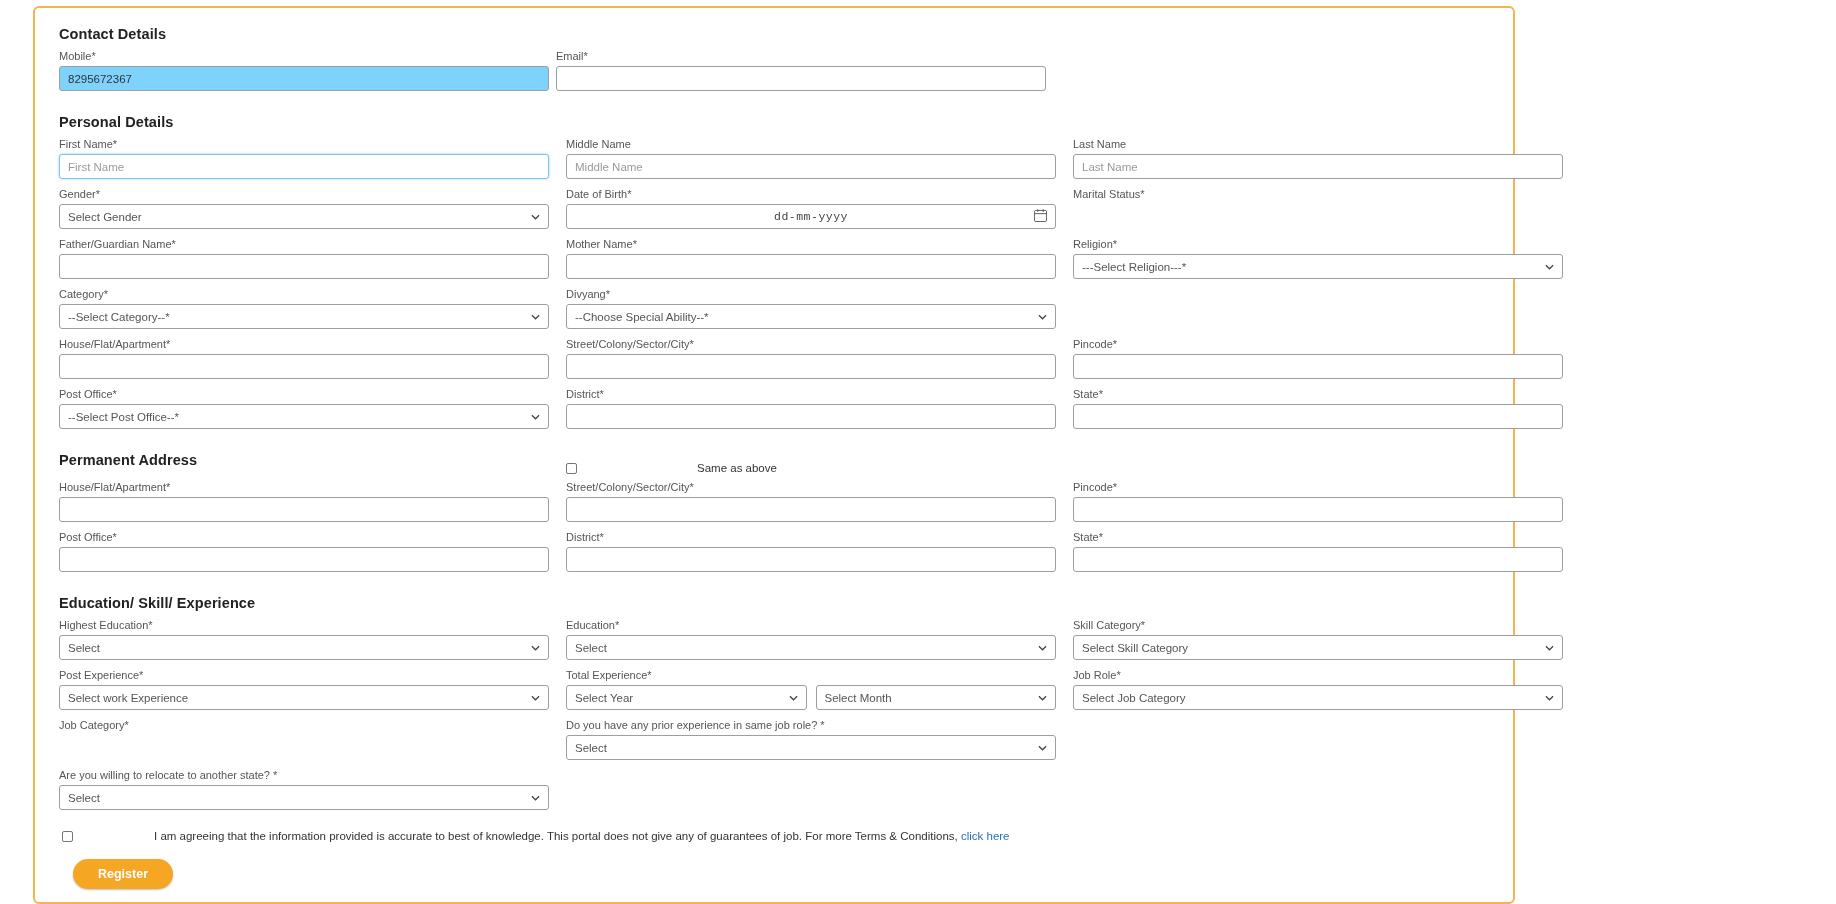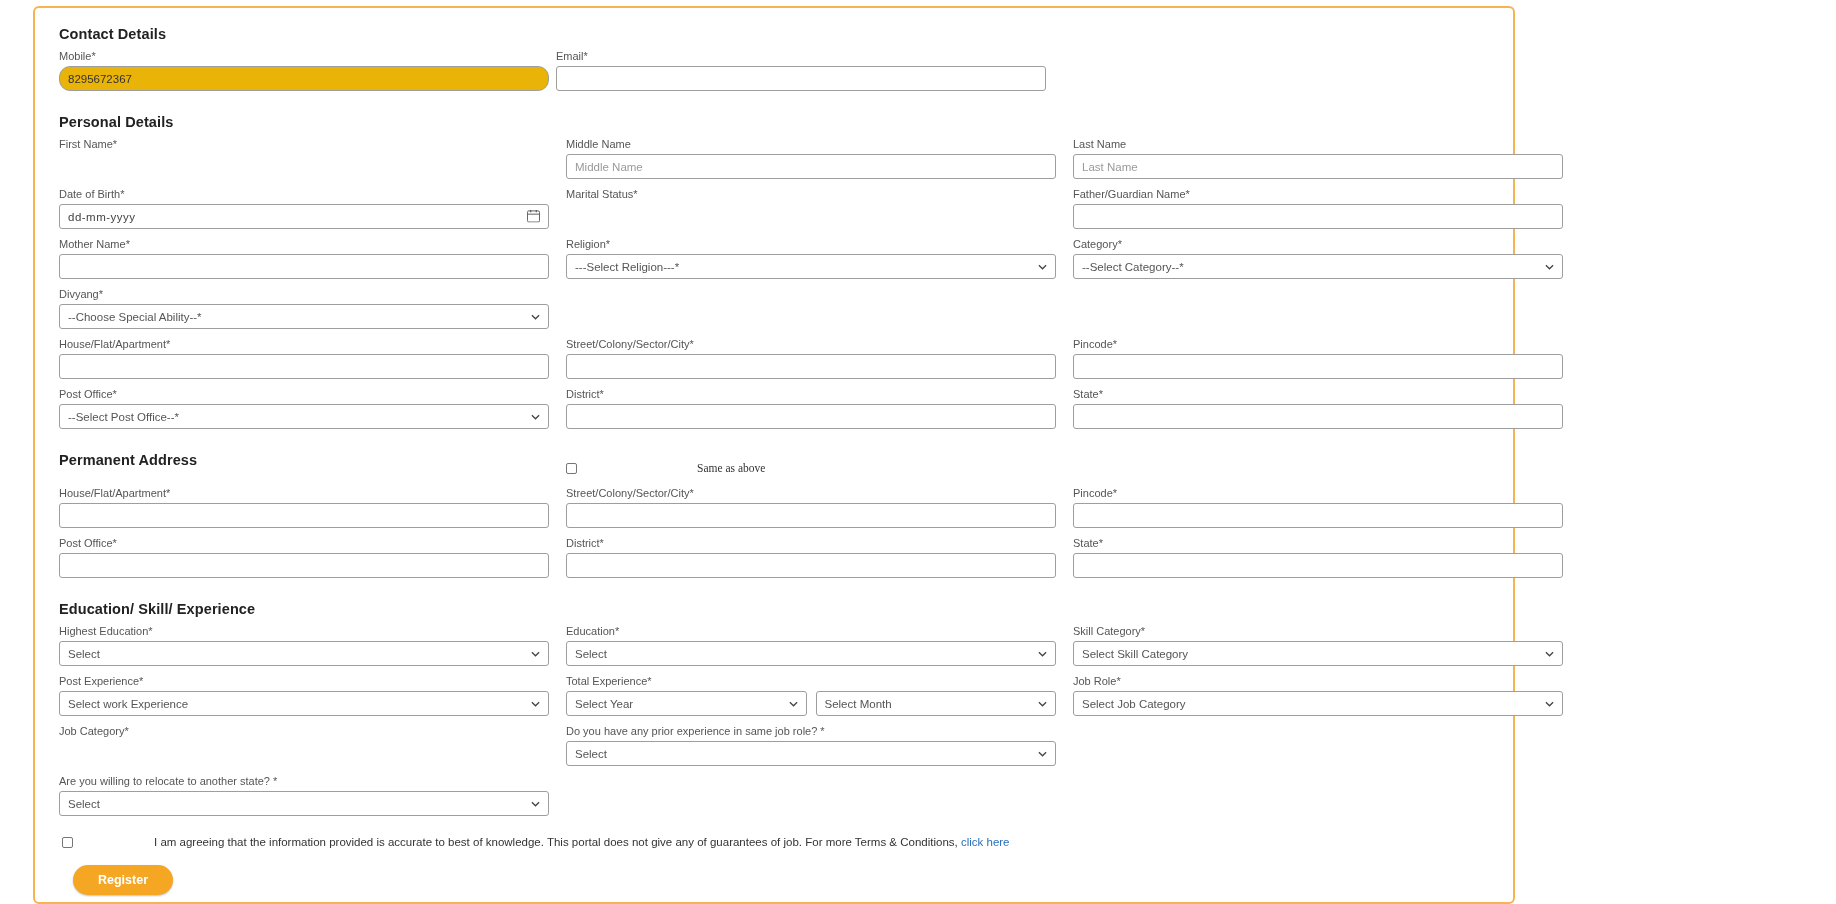--- a/index.html
+++ b/index.html
@@ -62,23 +62,22 @@
     border-radius: 3px;
     background: #ffffff;
     font-size: 11.5px;
     color: #333333;
     padding: 0 8px;
     font-family: "Liberation Sans", sans-serif;
     display: flex;
     align-items: center;
   }
   .ctl.readonly {
-    background: #eab308;
+    background: #7dd3fc;
     color: #333333;
-    border-radius: 11px;
   }
   .ctl.focused {
     border: 1px solid #7fc4e8;
     box-shadow: 0 0 3px rgba(90,180,230,0.6);
   }
   .ctl.placeholder { color: #9a9a9a; }
   .select {
     position: relative;
     padding-right: 24px;
     color: #555555;
@@ -89,23 +88,24 @@
     right: 8px;
     top: 50%;
     transform: translateY(-50%);
     width: 9px;
     height: 9px;
     pointer-events: none;
   }
   .select .caret svg { display: block; }
   .date-ctl {
     position: relative;
-    justify-content: flex-start;
+    justify-content: center;
     color: #444444;
     letter-spacing: 0.5px;
+    font-family: Liberation Mono, monospace;
   }
   .date-ctl .cal {
     position: absolute;
     right: 8px;
     top: 50%;
     transform: translateY(-50%);
   }
   .row-inline {
     display: flex;
     column-gap: 9px;
@@ -125,22 +125,21 @@
     border-radius: 2px;
     display: inline-block;
     cursor: pointer;
   }
   .same-as-above-wrap {
     display: grid;
     grid-template-columns: 490px 490px;
     column-gap: 17px;
     align-items: center;
     margin-top: -17px;
-    margin-bottom: 8px;
-    font-family: Liberation Serif, serif;
+    margin-bottom: 2px;
   }
   .same-label {
     font-size: 11.5px;
     color: #333333;
     margin-left: 120px;
   }
 
   .terms-row {
     display: flex;
     align-items: flex-start;
@@ -191,30 +190,42 @@
         <div class="field-label">Email*</div>
         <div class="ctl"></div>
       </div>
     </div>
 
     
     <div class="section-title spaced">Personal Details</div>
     <div class="grid3">
       <div class="field">
         <div class="field-label">First Name*</div>
+        <div class="ctl focused placeholder">First Name</div>
       </div>
       <div class="field">
         <div class="field-label">Middle Name</div>
         <div class="ctl placeholder">Middle Name</div>
       </div>
       <div class="field">
         <div class="field-label">Last Name</div>
         <div class="ctl placeholder">Last Name</div>
       </div>
 
+      <div class="field">
+        <div class="field-label">Gender*</div>
+        <div class="ctl select">
+          <span>Select Gender</span>
+          <span class="caret">
+            <svg width="9" height="9" viewBox="0 0 10 10">
+                <path d="M1 3 L5 7 L9 3" fill="none" stroke="#444" stroke-width="1.4"></path>
+              </svg>
+          </span>
+        </div>
+      </div>
       <div class="field">
         <div class="field-label">Date of Birth*</div>
         <div class="ctl date-ctl">
           <span>dd-mm-yyyy</span>
           <span class="cal">
             <svg width="13" height="13" viewBox="0 0 14 14">
               <rect x="0.5" y="1.5" width="13" height="12" rx="1.5" fill="none" stroke="#555" stroke-width="1"></rect>
               <line x1="0.5" y1="5" x2="13.5" y2="5" stroke="#555" stroke-width="1"></line>
               <line x1="4" y1="0.5" x2="4" y2="3" stroke="#555" stroke-width="1.2"></line>
               <line x1="10" y1="0.5" x2="10" y2="3" stroke="#555" stroke-width="1.2"></line>

